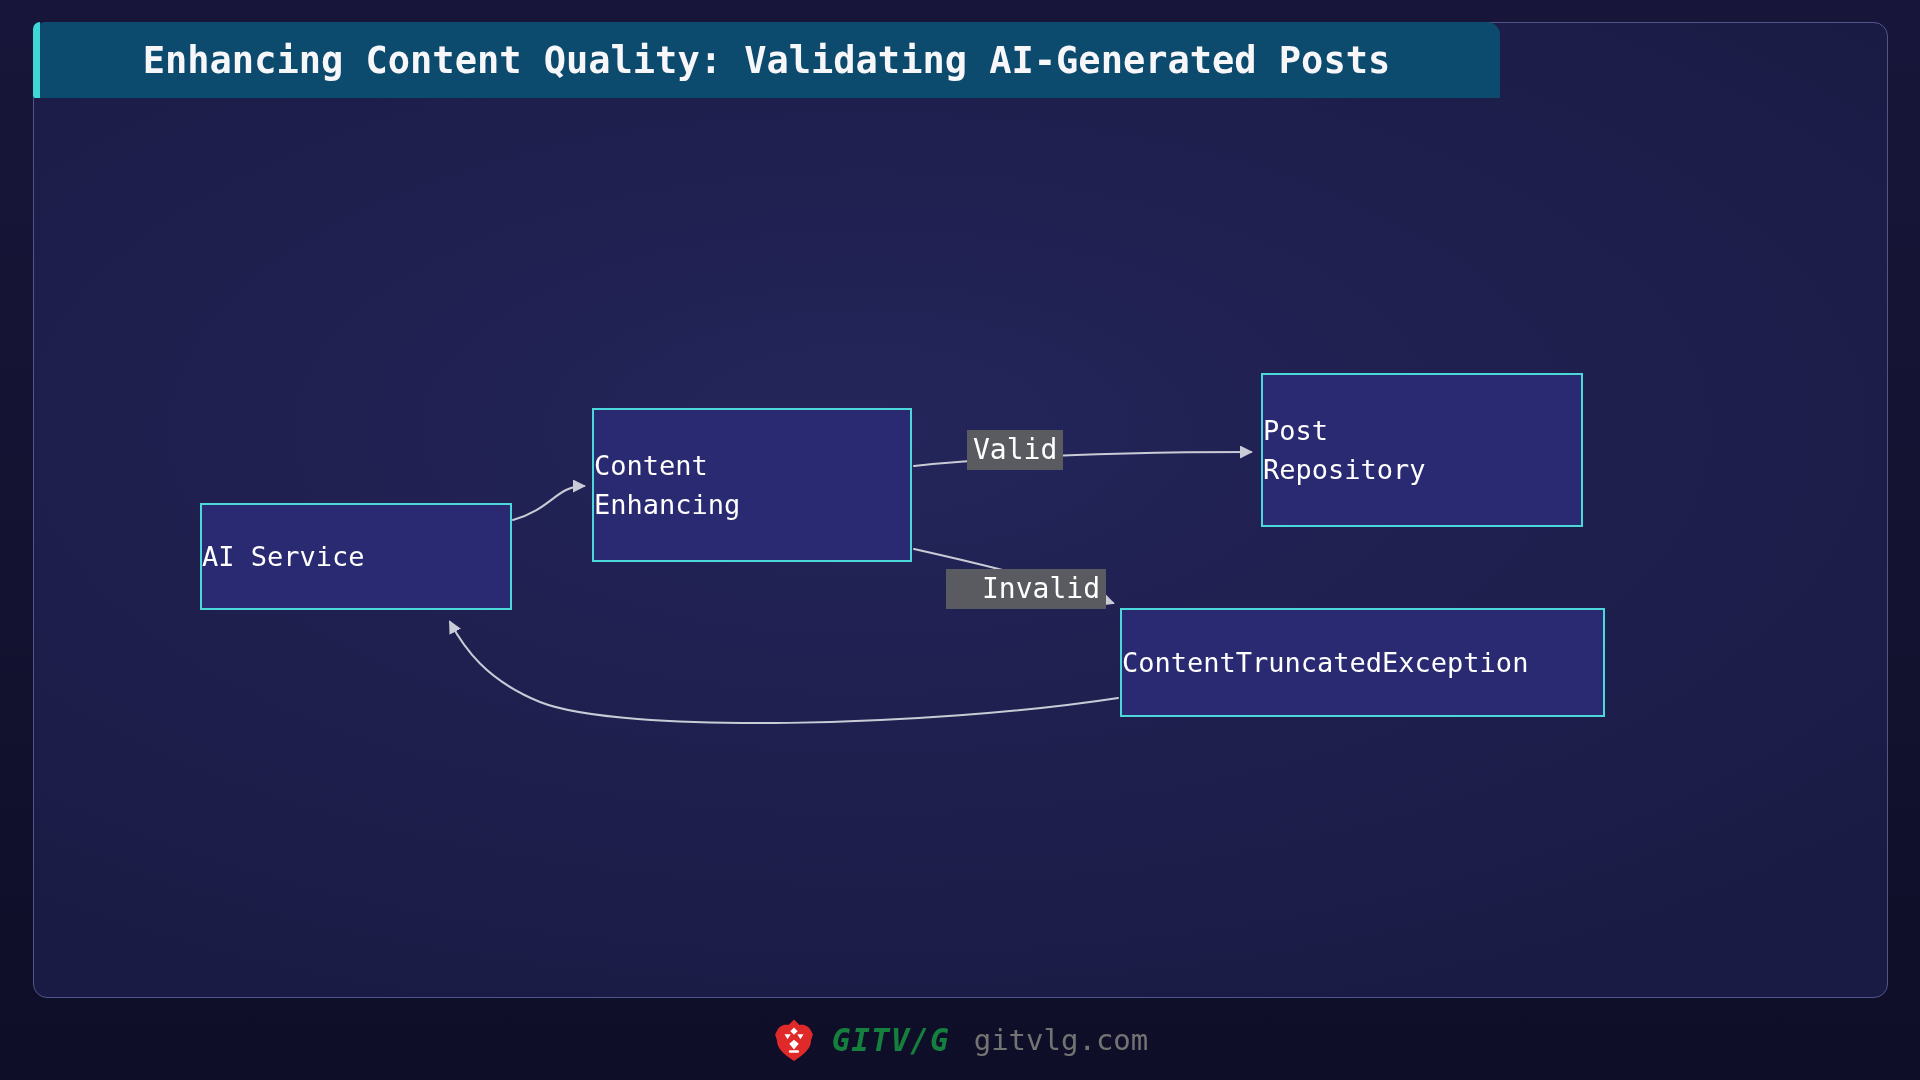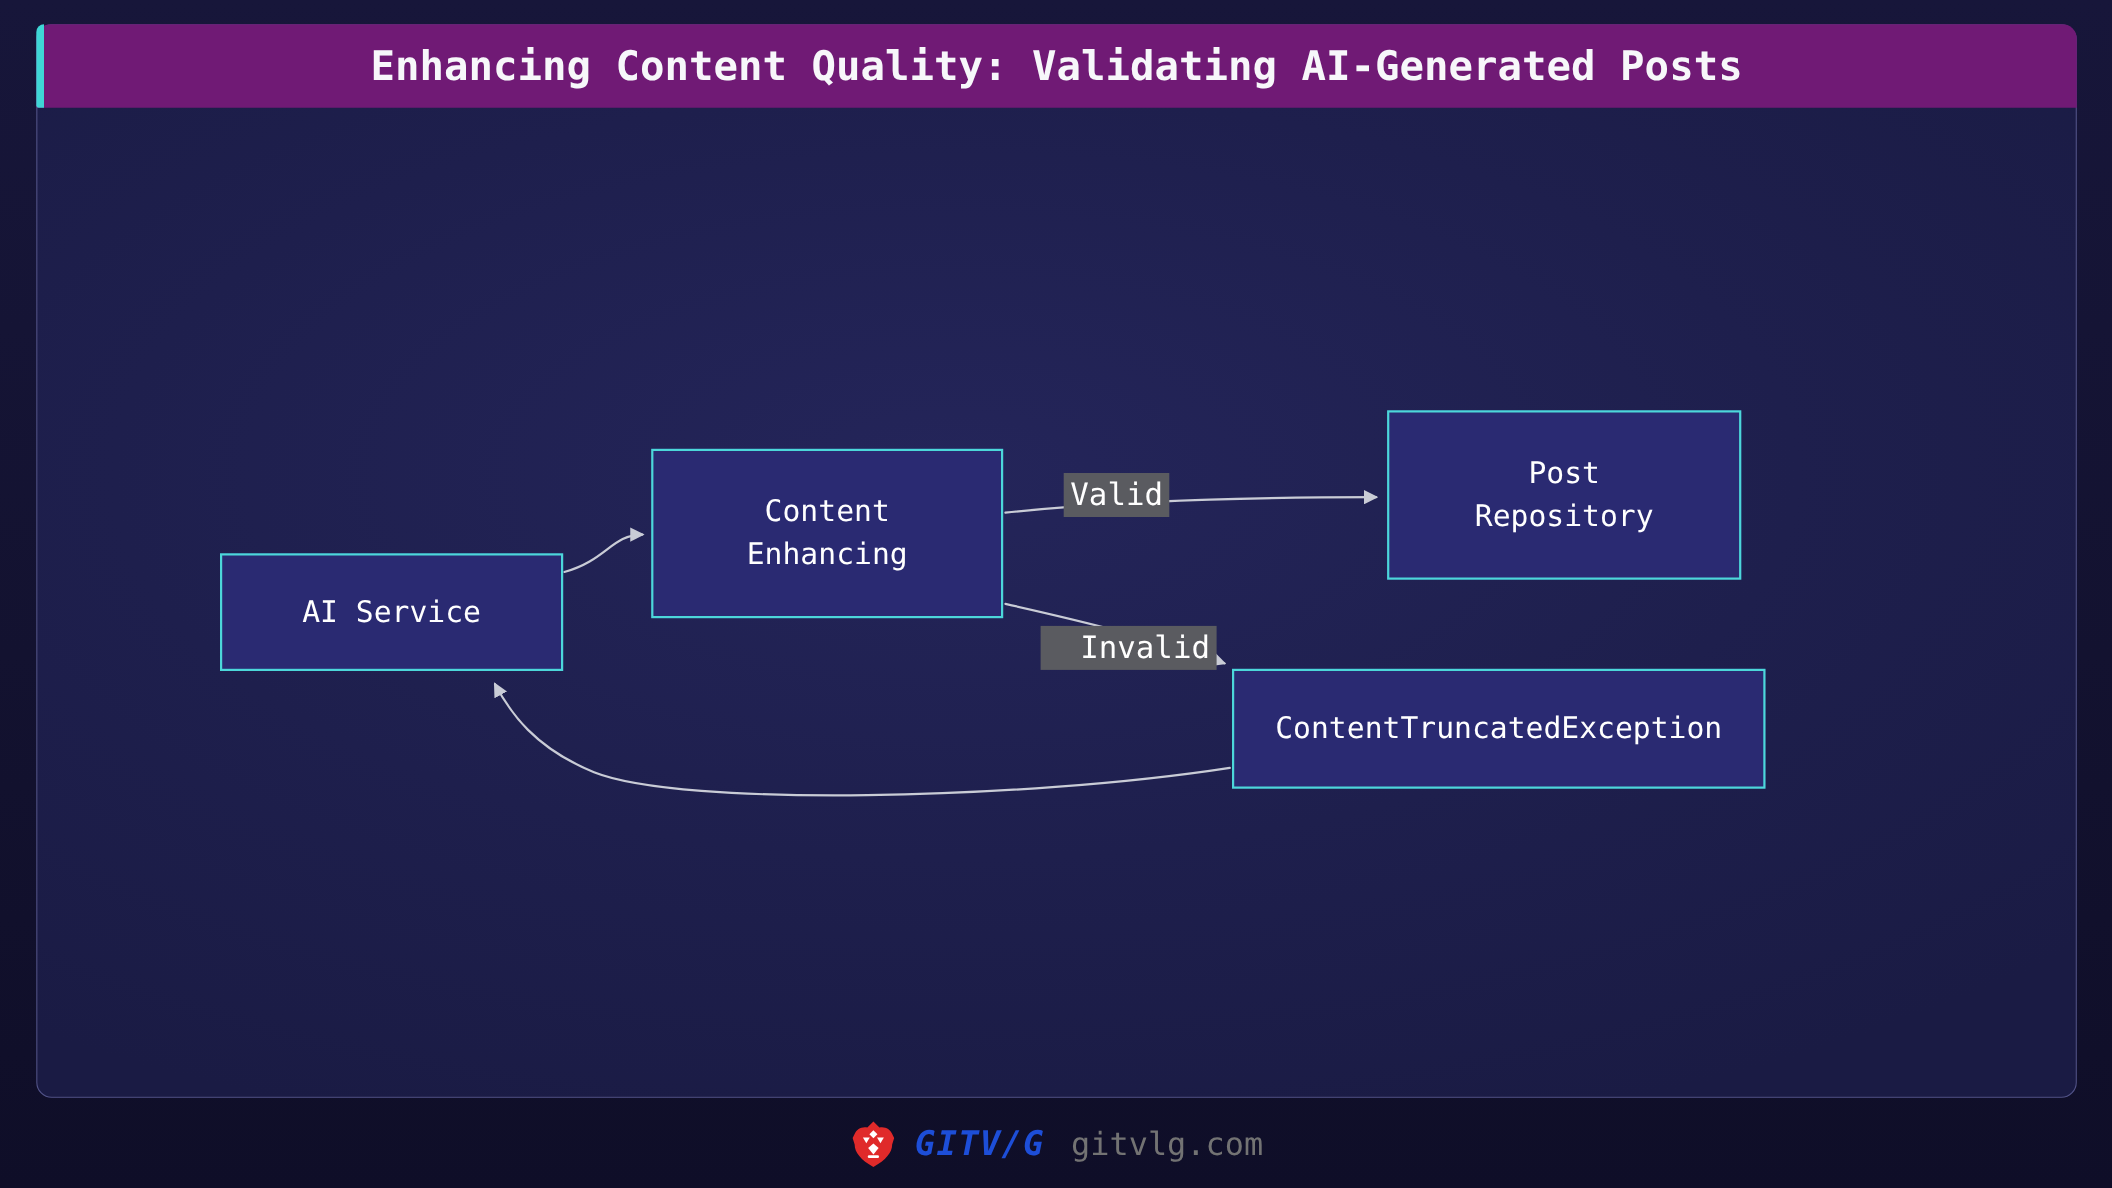--- a/index.html
+++ b/index.html
@@ -26,23 +26,23 @@
     border: 1px solid #53548a;
     border-radius: 14px;
     background: radial-gradient(ellipse 75% 65% at 45% 42%, #24255a 0%, #1e1f4d 55%, #1a1b44 100%);
     box-sizing: border-box;
   }
   
   .title-bar {
     position: absolute;
     left: 33px;
     top: 22px;
-    width: 1855px;
+    width: 1467px;
     height: 76px;
-    background: #701a75;
+    background: #0c4a6e;
     border-radius: 13px 13px 0 0;
     display: flex;
     align-items: center;
     justify-content: center;
     box-sizing: border-box;
   }
   .title-accent {
     position: absolute;
     left: 0;
     top: 0;
@@ -68,21 +68,21 @@
     pointer-events: none;
   }
   .node {
     position: absolute;
     box-sizing: border-box;
     border: 2px solid #4cd7da;
     background: #2a2a72;
     color: #ffffff;
     display: flex;
     flex-direction: column;
-    align-items: center;
+    align-items: flex-start;
     justify-content: center;
     font-size: 27px;
     line-height: 1.45;
     text-align: center;
   }
   .node-ai          { left: 200px;  top: 503px; width: 312px; height: 107px; }
   .node-validation  { left: 592px;  top: 408px; width: 320px; height: 154px; }
   .node-repo        { left: 1261px; top: 373px; width: 322px; height: 154px; }
   .node-exception   { left: 1120px; top: 608px; width: 485px; height: 109px; }
   .edge-label {
@@ -101,21 +101,21 @@
     left: 0;
     top: 1008px;
     width: 1920px;
     height: 64px;
     display: flex;
     align-items: center;
     justify-content: center;
     gap: 16px;
   }
   .brand {
-    color: #1d4ed8;
+    color: #15803d;
     font-size: 31px;
     font-weight: bold;
     font-style: italic;
     letter-spacing: 1px;
   }
   .site {
     color: #737373;
     font-size: 29px;
     margin-left: 8px;
     text-align: center;

